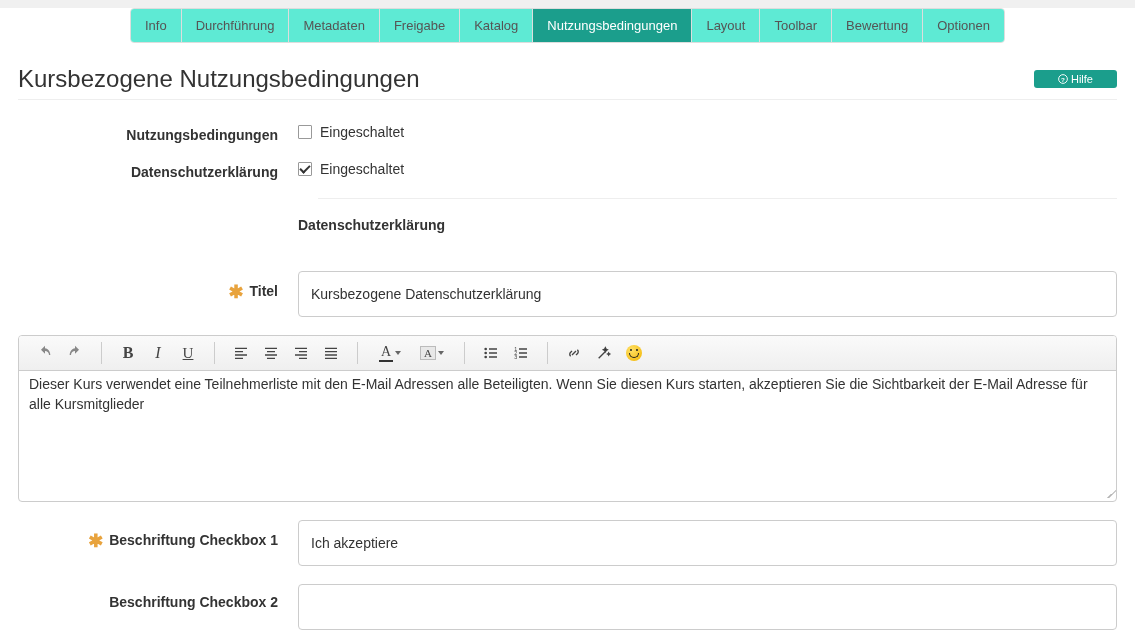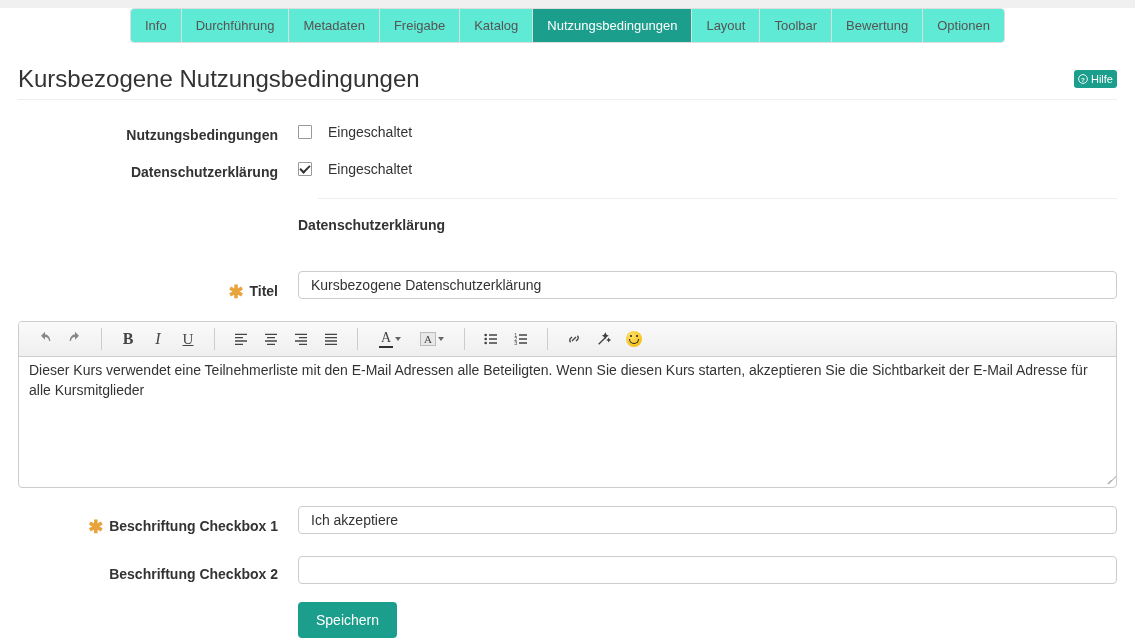--- a/index.html
+++ b/index.html
@@ -11,40 +11,40 @@
   .tabs { display: flex; border: 1px solid #ddd; border-radius: 4px; overflow: hidden; }
   .tab { padding: 9px 14px; font-size: 13px; color: #555; background: #5eead4; border-right: 1px solid #ddd; cursor: pointer; white-space: nowrap; }
   .tab:last-child { border-right: none; }
   .tab.active { background: #1b9e8c; color: #fff; }
 
   .content { padding: 22px 18px 30px 18px; }
 
   .header-row { display: flex; align-items: center; justify-content: space-between; margin-bottom: 6px; }
   h1 { font-size: 24px; font-weight: 400; color: #333; }
 
-  .help-btn { background: #1b9e8c; color: #fff; padding: 3px 4px; border-radius: 3px; font-size: 11px; display: inline-flex; align-items: center; gap: 3px; cursor: pointer; }
+  .help-btn { background: #1b9e8c; color: #fff; padding: 3px 24px; border-radius: 3px; font-size: 11px; display: inline-flex; align-items: center; gap: 3px; cursor: pointer; }
   .help-btn svg { width: 10px; height: 10px; }
 
   hr.thin { border: none; border-top: 1px solid #eee; margin-bottom: 24px; }
 
   .form-row { display: flex; align-items: flex-start; margin-bottom: 18px; }
   .label-col { width: 280px; text-align: right; padding-right: 20px; padding-top: 3px; font-weight: 700; color: #333; font-size: 14px; }
   .label-col.top-pad { padding-top: 10px; }
   .field-col { flex: 1; padding-right: 0; }
 
   .req { color: #e8a33d; font-size: 18px; vertical-align: middle; margin-right: 2px; }
 
-  .cb-holder { display: inline-flex; align-items: center; gap: 16px; }
+  .cb-holder { display: inline-flex; align-items: center; gap: 8px; }
   .fake-cb { width: 14px; height: 14px; border: 1.5px solid #999; border-radius: 1px; display: inline-flex; align-items: center; justify-content: center; cursor: pointer; position: relative; }
   .fake-cb.checked::after { content: ""; position: absolute; left: 3px; top: 0px; width: 4px; height: 8px; border: solid #333; border-width: 0 2px 2px 0; transform: rotate(45deg); }
 
   .section-divider { border: none; border-top: 1px solid #eee; margin: 10px 0 18px 300px; }
   .section-heading { font-weight: 700; font-size: 14px; margin-bottom: 20px; }
 
-  input.txt { width: 100%; padding: 5px 12px; border: 1px solid #ccc; border-radius: 4px; font-size: 14px; color: #333; background: #fff; }
+  input.txt { width: 100%; padding: 14px 12px; border: 1px solid #ccc; border-radius: 4px; font-size: 14px; color: #333; background: #fff; }
 
   .editor-wrap { border: 1px solid #ccc; border-radius: 4px; overflow: hidden; background: #fff; position: relative; }
   .editor-toolbar { background: linear-gradient(#fafafa, #efefef); border-bottom: 1px solid #ccc; padding: 4px 6px; display: flex; align-items: center; gap: 2px; }
   .tb-group { display: flex; align-items: center; gap: 2px; padding: 0 6px; }
   .tb-sep { width: 1px; height: 22px; background: #ccc; margin: 0 4px; }
   .tb-btn { width: 28px; height: 26px; display: inline-flex; align-items: center; justify-content: center; border-radius: 3px; cursor: pointer; color: #444; }
   .tb-btn svg { width: 16px; height: 16px; }
   .tb-btn.wide { width: 40px; }
   .tb-btn .caret { width: 0; height: 0; border-left: 3px solid transparent; border-right: 3px solid transparent; border-top: 4px solid #666; margin-left: 2px; }
 

